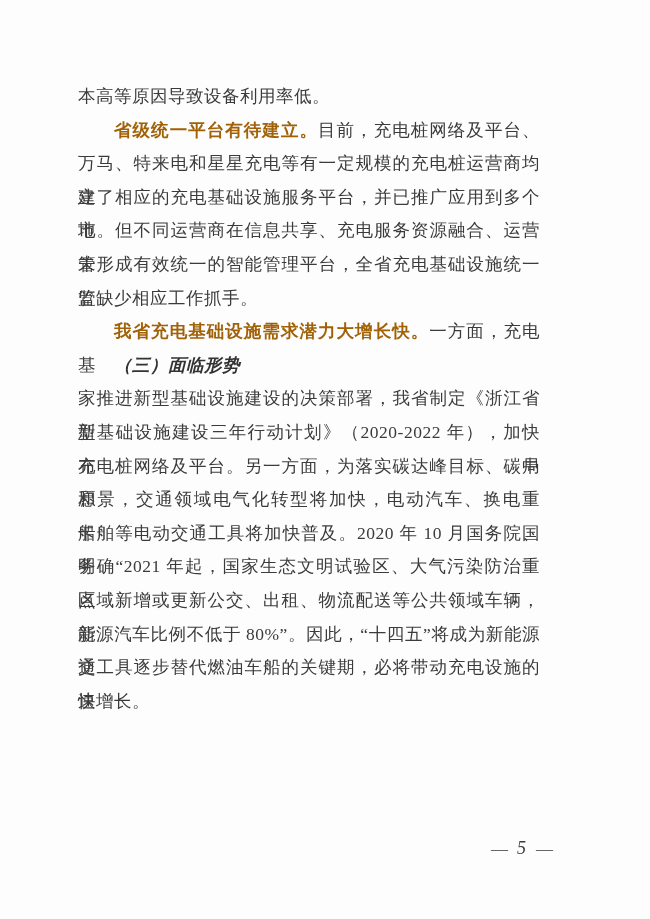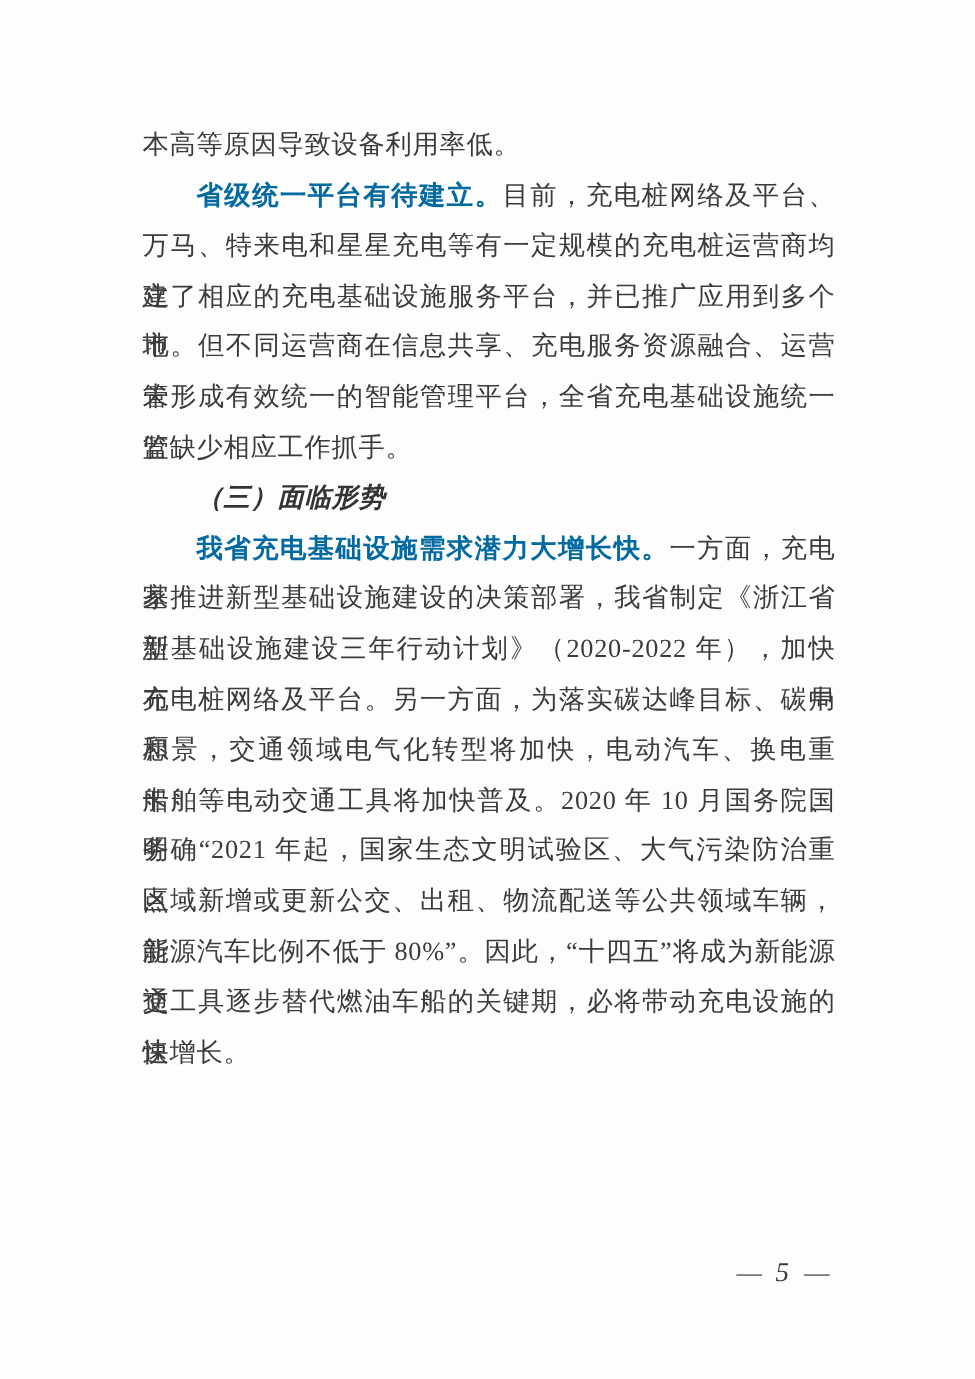--- a/index.html
+++ b/index.html
@@ -11,21 +11,21 @@
     position: relative;
     width: 650px;
     height: 919px;
     background: #fdfdfd;
     font-family: "Liberation Serif", "DejaVu Serif", serif;
     color: #3b3b3b;
     overflow: hidden;
   }
   .text-block {
     position: absolute;
-    left: 95px;
+    left: 78px;
     top: 80px;
     width: 462px;
   }
   .line {
     font-size: 17.5px;
     height: 33.6px;
     line-height: 33.6px;
     letter-spacing: 0.5px;
   }
   .line.left {
@@ -35,21 +35,21 @@
   .line.justify {
     text-align: justify;
     text-align-last: justify;
     text-justify: inter-character;
   }
   .line.indent {
     text-indent: 36px;
   }
   .seg-bold {
     font-weight: bold;
-    color: #0369a1;
+    color: #a16207;
   }
   .seg-kaiti {
     font-weight: 600;
     font-style: italic;
     color: #333333;
   }
   .seg-normal {
     font-weight: normal;
   }
   .footer {
@@ -76,22 +76,22 @@
 
 <div class="page">
   <div class="text-block">
       <div class="line left"><span class="seg-normal">本高等原因导致设备利用率低。</span></div>
       <div class="line justify indent"><span class="seg-bold">省级统一平台有待建立。</span><span class="seg-normal">目前，充电桩网络及平台、</span></div>
       <div class="line justify"><span class="seg-normal">万马、特来电和星星充电等有一定规模的充电桩运营商均建</span></div>
       <div class="line justify"><span class="seg-normal">立了相应的充电基础设施服务平台，并已推广应用到多个地</span></div>
       <div class="line justify"><span class="seg-normal">市。但不同运营商在信息共享、充电服务资源融合、运营管</span></div>
       <div class="line justify"><span class="seg-normal">未形成有效统一的智能管理平台，全省充电基础设施统一监</span></div>
       <div class="line left"><span class="seg-normal">管缺少相应工作抓手。</span></div>
+      <div class="line justify indent"><span class="seg-bold">我省充电基础设施需求潜力大增长快。</span><span class="seg-normal">一方面，充电基</span></div>
       <div class="line left indent"><span class="seg-kaiti">（三）面临形势</span></div>
-      <div class="line justify indent"><span class="seg-bold">我省充电基础设施需求潜力大增长快。</span><span class="seg-normal">一方面，充电基</span></div>
       <div class="line justify"><span class="seg-normal">家推进新型基础设施建设的决策部署，我省制定《浙江省新</span></div>
       <div class="line justify"><span class="seg-normal">型基础设施建设三年行动计划》（2020-2022 年），加快布局</span></div>
       <div class="line justify"><span class="seg-normal">充电桩网络及平台。另一方面，为落实碳达峰目标、碳中和</span></div>
       <div class="line justify"><span class="seg-normal">愿景，交通领域电气化转型将加快，电动汽车、换电重卡、</span></div>
       <div class="line justify"><span class="seg-normal">船舶等电动交通工具将加快普及。2020 年 10 月国务院国务</span></div>
       <div class="line justify"><span class="seg-normal">明确“2021 年起，国家生态文明试验区、大气污染防治重点</span></div>
       <div class="line justify"><span class="seg-normal">区域新增或更新公交、出租、物流配送等公共领域车辆，新</span></div>
       <div class="line justify"><span class="seg-normal">能源汽车比例不低于 80%”。因此，“十四五”将成为新能源交</span></div>
       <div class="line justify"><span class="seg-normal">通工具逐步替代燃油车船的关键期，必将带动充电设施的快</span></div>
       <div class="line left"><span class="seg-normal">速增长。</span></div>

